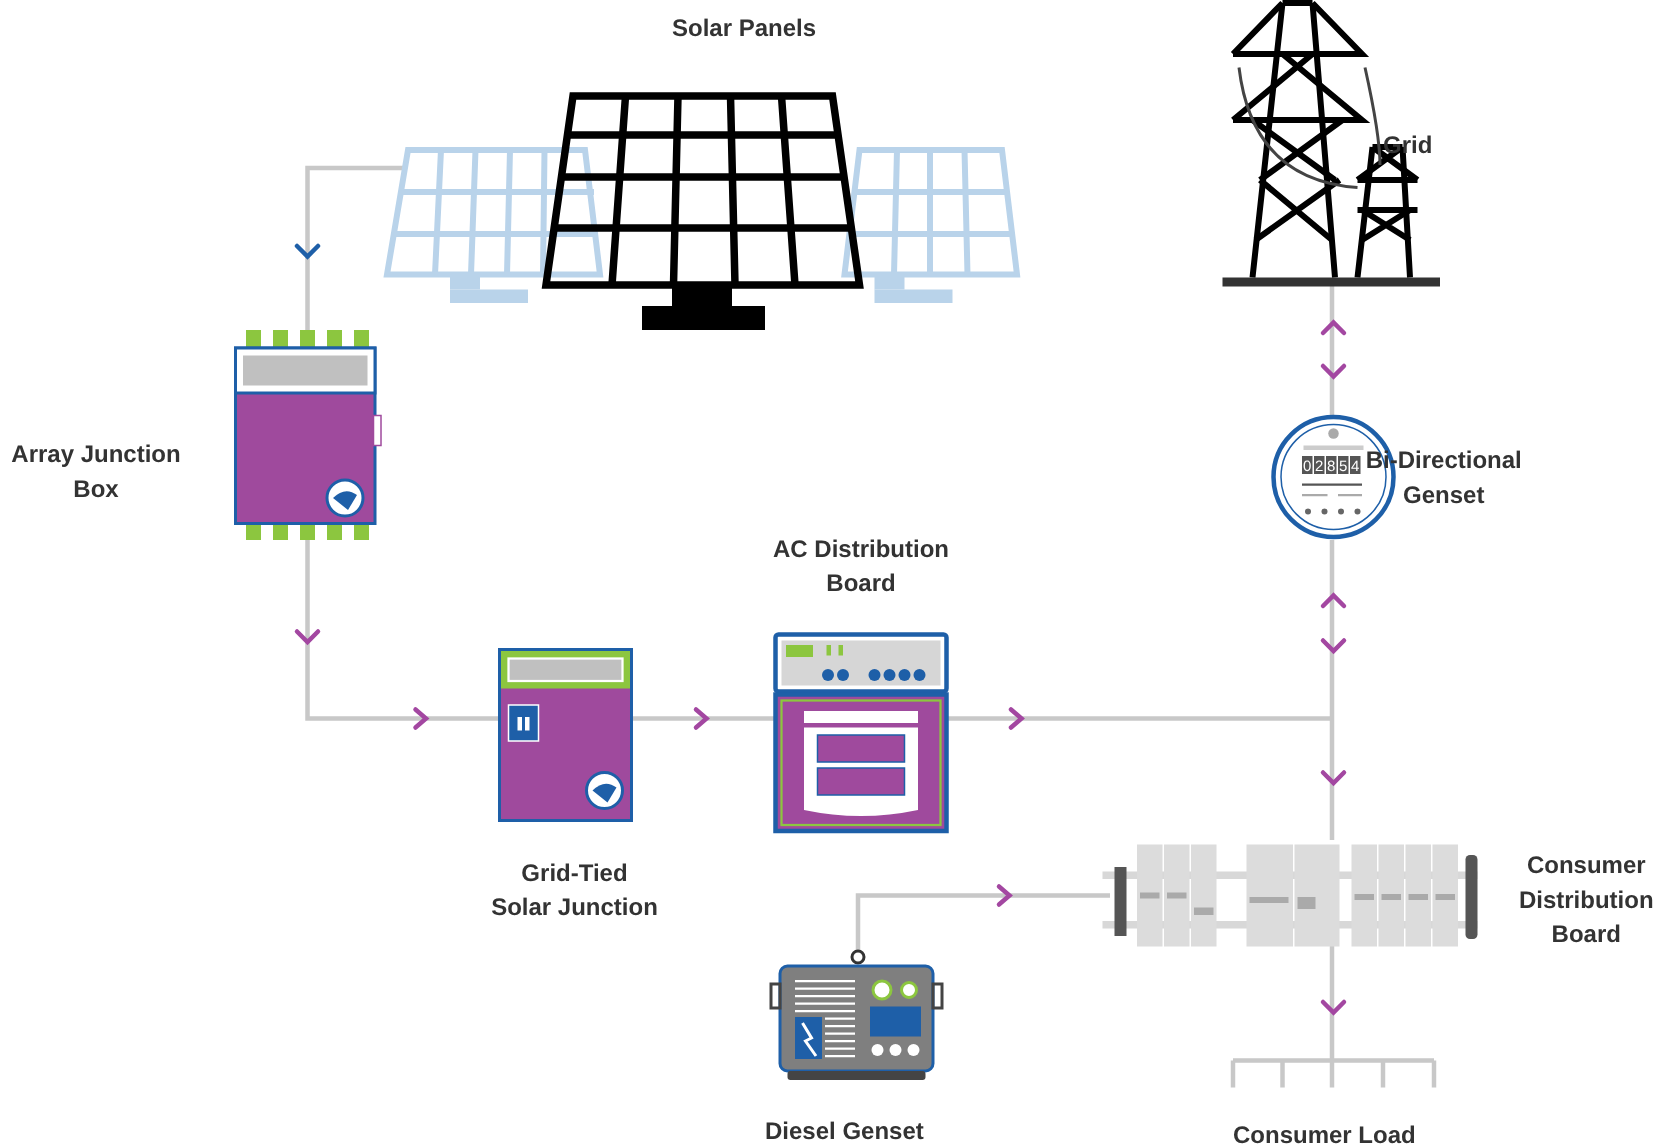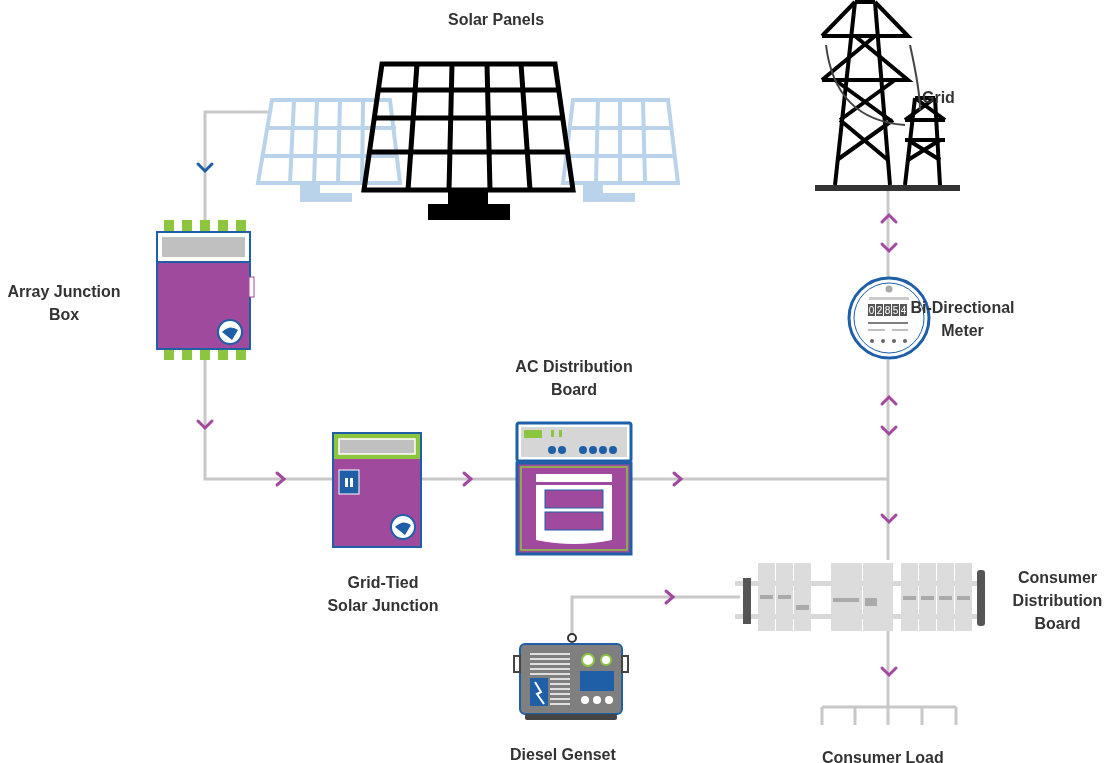--- a/index.html
+++ b/index.html
@@ -201,23 +201,23 @@
     <path d="M882 515 L889 522 L896 515" stroke="#a347a1"></path>
     <path d="M666 591 L673 597 L666 603" stroke="#a347a1"></path>
     <path d="M882 668 L889 675 L896 668" stroke="#a347a1"></path>
   </g>
 </svg>
 
 <div class="lbl" style="left:415px;top:8px;margin-left:33px;">Solar Panels</div>
 <div class="lbl" style="left:922px;top:86px;">Grid</div>
 <div class="lbl" style="left:900px;top:296px;width:125px;">
   <div>Bi-Directional</div>
-  <div>Meter</div>
-</div>
-<div class="lbl" style="left:0px;top:280px;width:128px;">
+  <div>Genset</div>
+</div>
+<div class="lbl" style="left:0px;top:292px;width:128px;">
   <div>Array Junction</div>
   <div>Box</div>
 </div>
 <div class="lbl" style="left:504px;top:355px;width:140px;text-align:center;">
   <div>AC Distribution</div>
   <div>Board</div>
 </div>
 <div class="lbl" style="left:318px;top:571px;width:130px;">
   <div>Grid-Tied</div>
   <div>Solar Junction</div>

